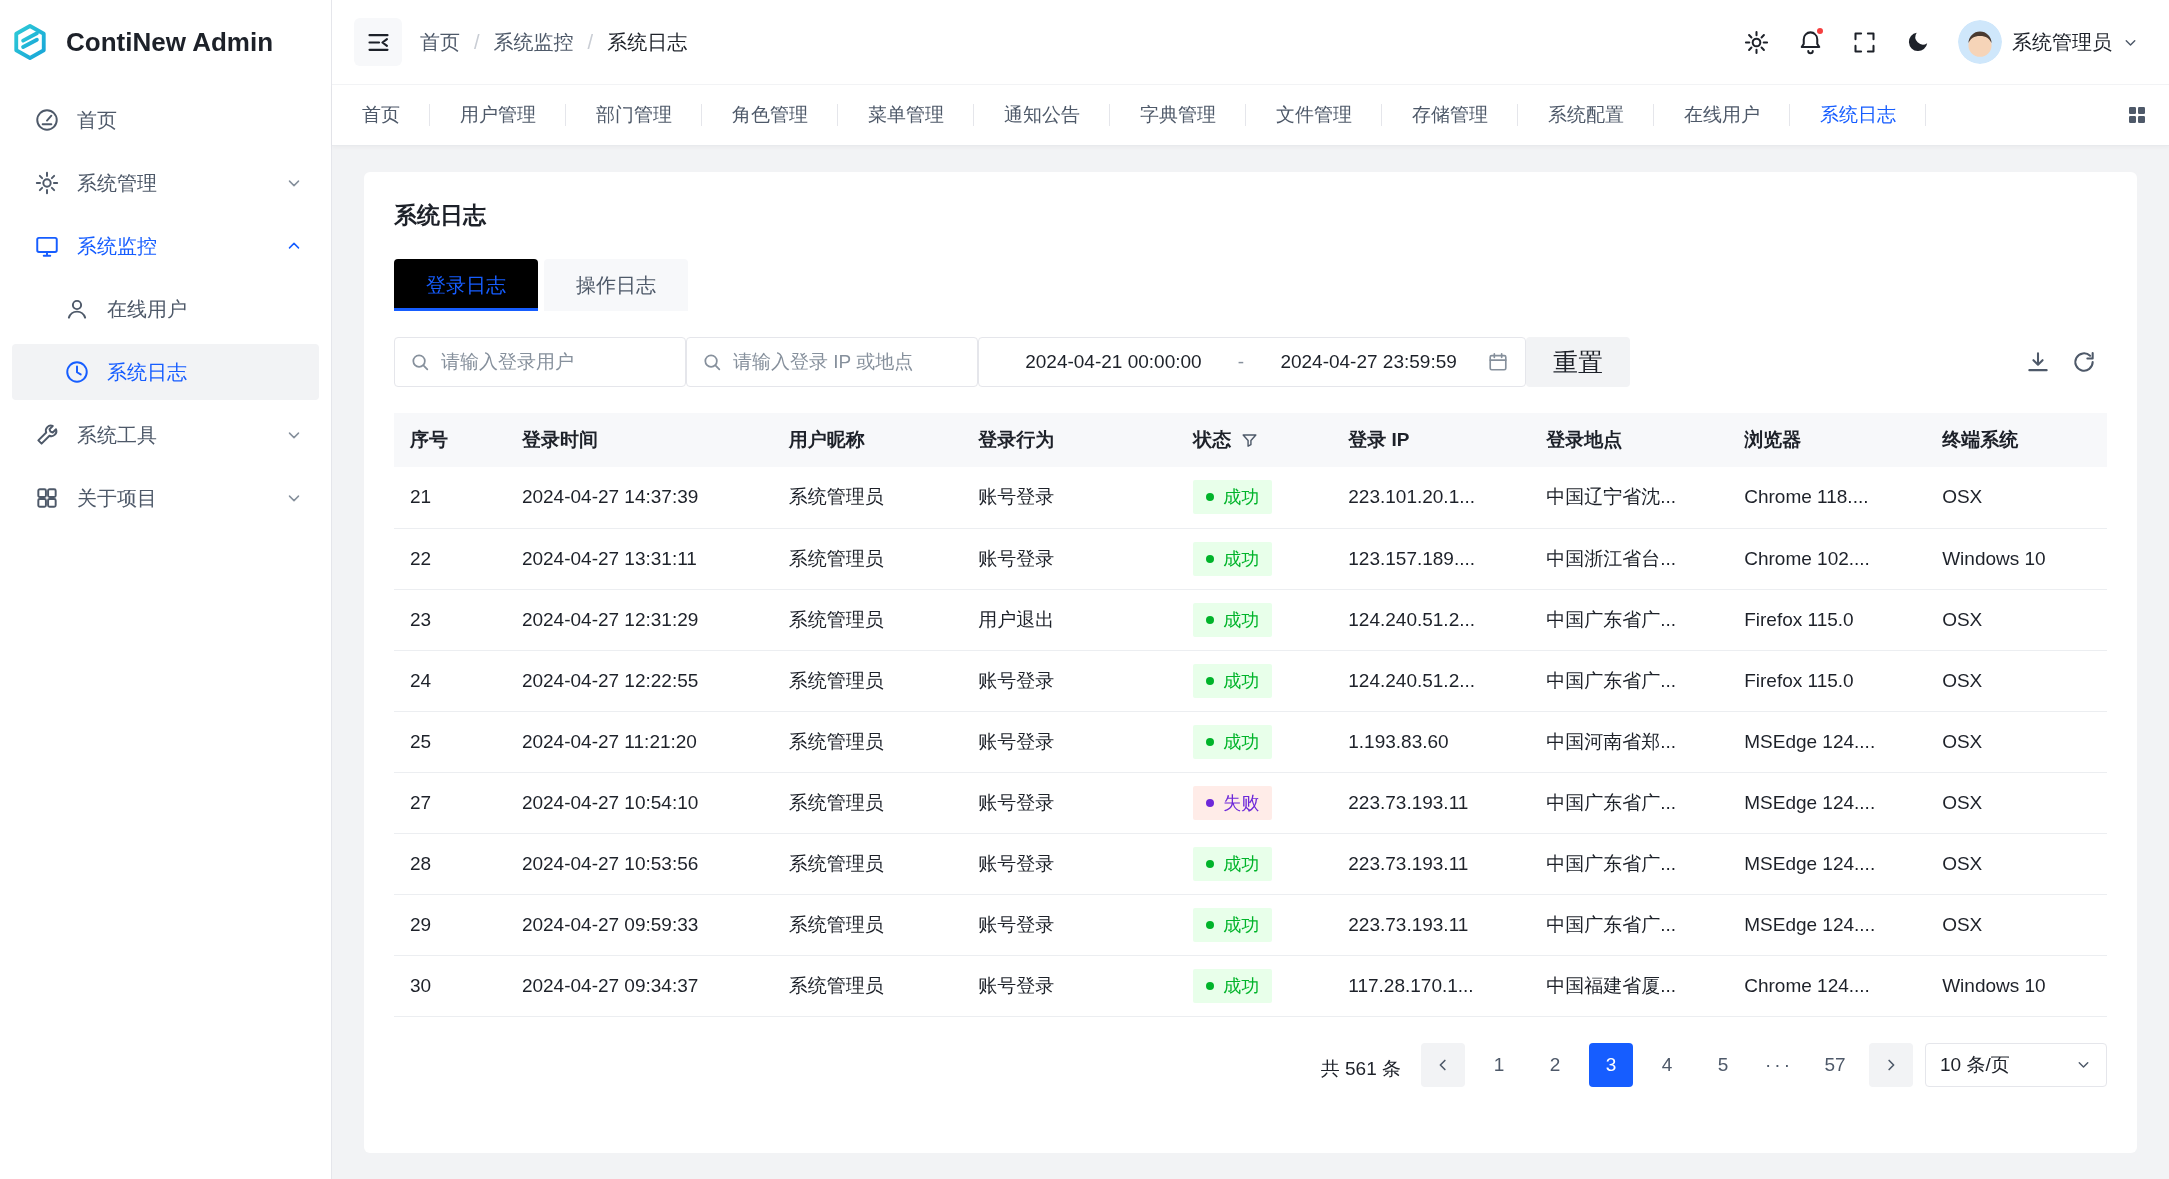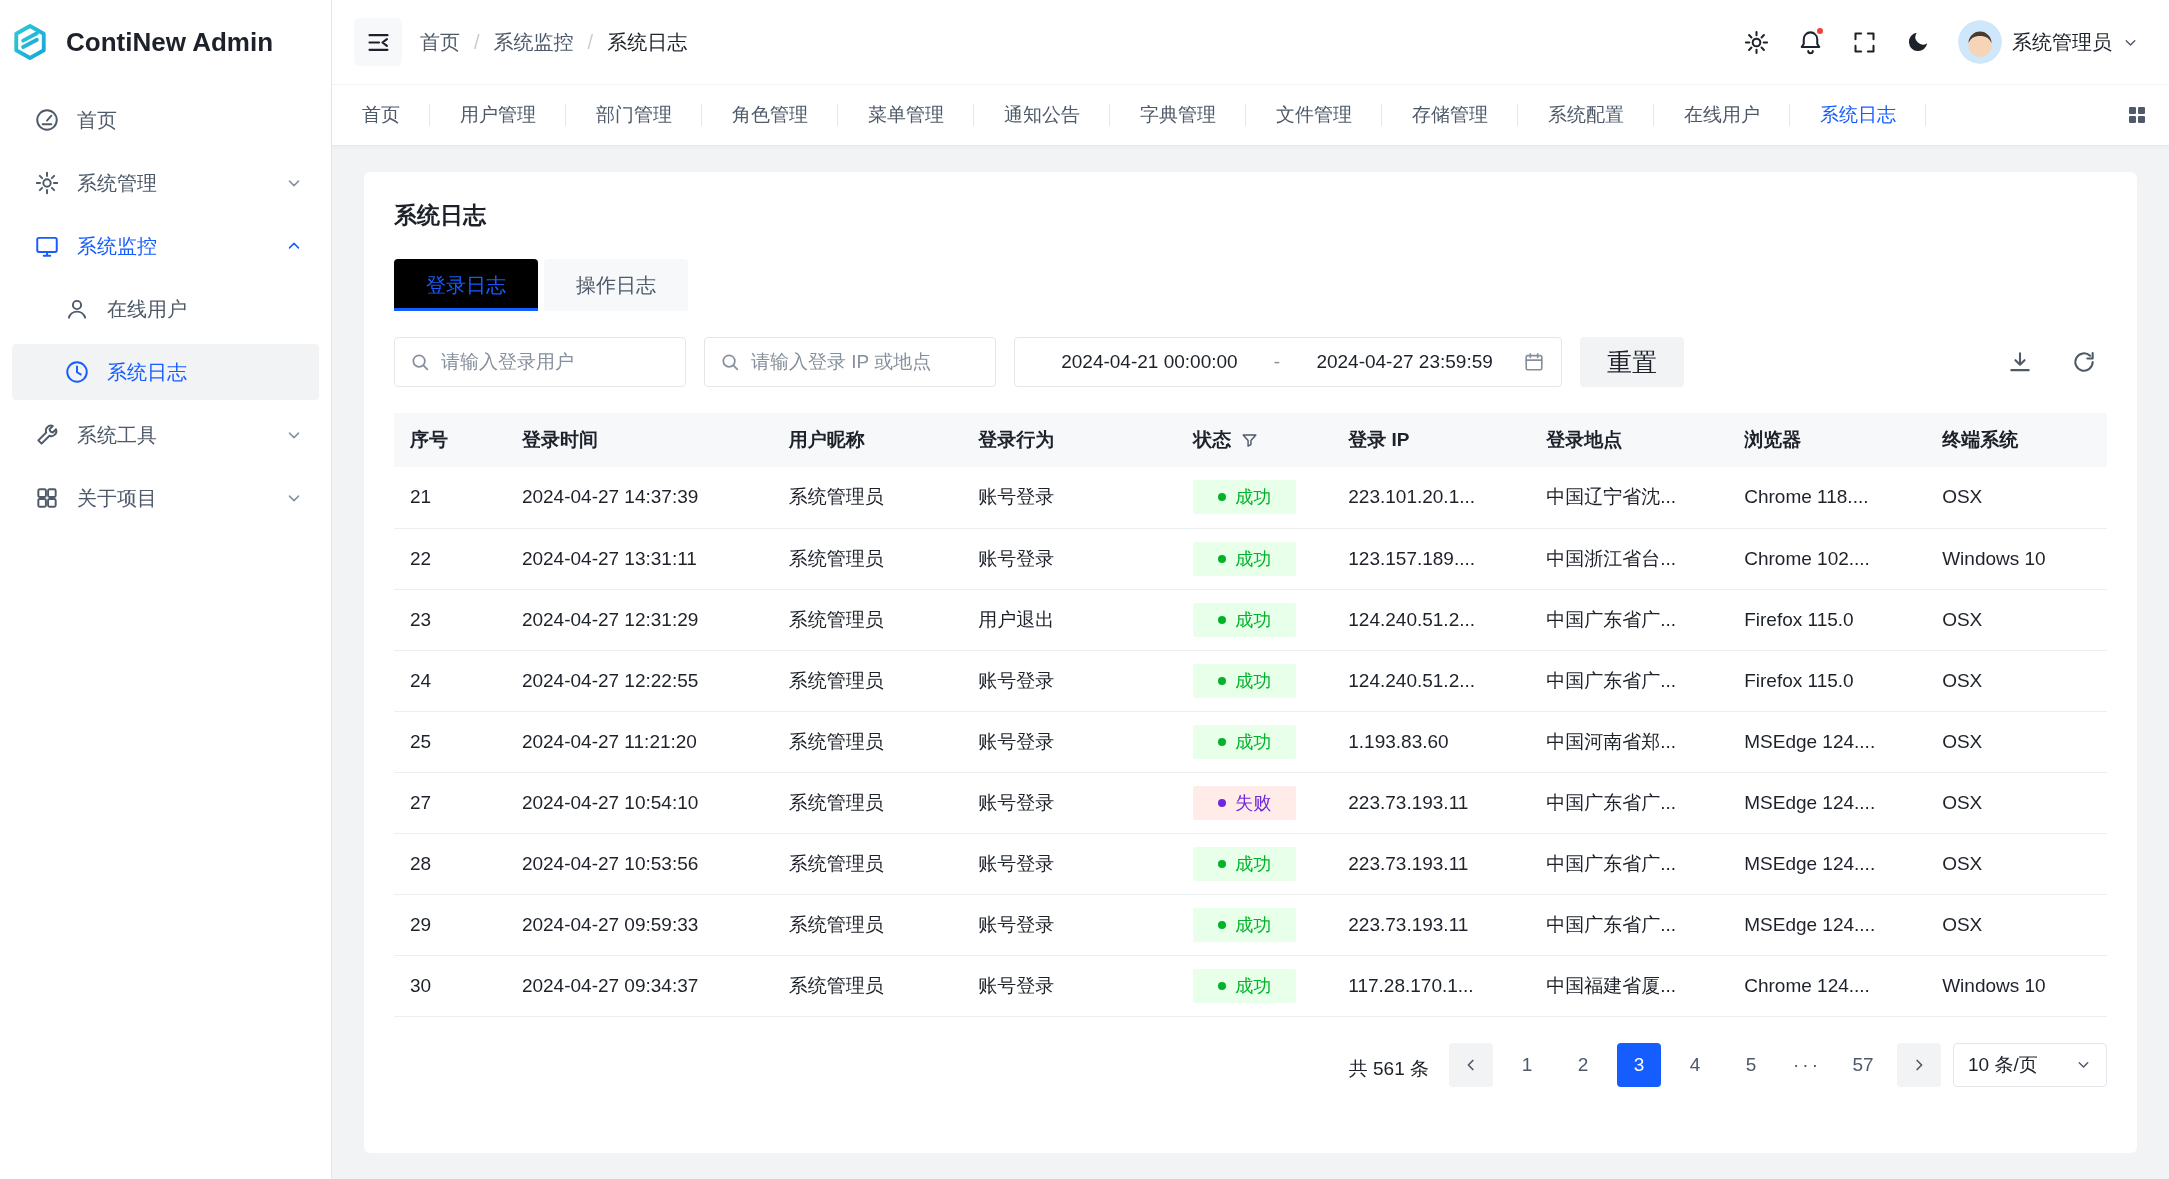--- a/index.html
+++ b/index.html
@@ -60,21 +60,21 @@
   
   .content { flex: 1; padding: 26px 32px; overflow: hidden; }
   .card { background: #fff; border-radius: 6px; height: 100%; padding: 28px 30px; }
   .page-title { font-size: 23px; font-weight: 600; color: #1d2129; margin-bottom: 28px; }
 
   .card-tabs { display: flex; gap: 6px; margin-bottom: 26px; }
   .card-tab { height: 52px; padding: 0 32px; display: flex; align-items: center; font-size: 20px;
     color: #4e5969; background: #f7f8fa; border-radius: 4px 4px 0 0; cursor: pointer; }
   .card-tab.active { background: #000000; color: #165dff; box-shadow: inset 0 -3px 0 #165dff; }
 
-  .filters { display: flex; align-items: center; gap: 18px; margin-bottom: 26px; }
+  .filters { display: flex; align-items: center; margin-bottom: 26px; }
   .search-box { width: 292px; height: 50px; background: #fff; border: 1px solid #e5e6eb; border-radius: 4px;
     display: flex; align-items: center; gap: 10px; padding: 0 14px; }
   .search-box svg { color: #86909c; flex-shrink: 0; }
   .search-box input { flex: 1; min-width: 0; border: none; outline: none; background: transparent;
     font-size: 19px; font-family: inherit; color: #1d2129; }
   .search-box input::placeholder { color: #86909c; }
   .date-range { width: 548px; height: 50px; background: #fff; border: 1px solid #e5e6eb; border-radius: 4px;
     display: flex; align-items: center; padding: 0 16px; font-size: 19px; color: #1d2129; cursor: pointer; }
   .date-range .dr-val { flex: 1; text-align: center; white-space: nowrap; }
   .date-range .dr-sep { color: #86909c; padding: 0 6px; }
@@ -85,37 +85,37 @@
   .tool-btn { width: 46px; height: 46px; border: none; background: transparent; border-radius: 4px;
     color: #4e5969; display: flex; align-items: center; justify-content: center; cursor: pointer; }
 
   .log-table { width: 100%; border-collapse: collapse; table-layout: fixed; }
   .log-table th { background: #f7f8fa; height: 54px; padding: 0 16px; text-align: left;
     font-size: 19px; font-weight: 600; color: #1d2129; white-space: nowrap; }
   .log-table .th-inner { display: flex; align-items: center; gap: 9px; }
   .log-table .th-inner svg { color: #4e5969; cursor: pointer; }
   .log-table td { height: 61px; padding: 0 16px; border-bottom: 1px solid #eceef1;
     font-size: 19px; color: #1d2129; white-space: nowrap; overflow: hidden; }
-  .badge { display: inline-flex; align-items: center; gap: 9px; height: 34px; padding: 0 25px;
+  .badge { display: inline-flex; align-items: center; gap: 9px; height: 34px; padding: 0 13px;
     border-radius: 2px; font-size: 18px; justify-content: center; }
   .badge .dot { width: 8px; height: 8px; border-radius: 50%; background: currentColor; }
   .badge.success { background: #e8ffea; color: #00b42a; }
   .badge.danger  { background: #ffece8; color: #6d28d9; }
 
   .pagination { display: flex; align-items: center; justify-content: flex-end; gap: 12px;
     margin-top: 26px; font-size: 19px; color: #1d2129; }
   .page-total { margin-right: 8px; white-space: nowrap; margin-top: 8px; }
   .page-btn { min-width: 44px; height: 44px; border: none; border-radius: 4px; background: transparent;
     color: #4e5969; font-size: 19px; font-family: inherit; display: flex; align-items: center;
     justify-content: center; cursor: pointer; }
   .page-btn.nav { background: #f2f3f5; }
   .page-btn.active { background: #165dff; color: #fff; }
   #page-numbers { display: flex; gap: 12px; }
   .page-ellipsis { min-width: 44px; text-align: center; color: #4e5969; letter-spacing: 3px; cursor: pointer; }
-  .page-size { width: 154px; height: 44px; background: #fff; border: 1px solid #e5e6eb; border-radius: 4px;
+  .page-size { width: 182px; height: 44px; background: #fff; border: 1px solid #e5e6eb; border-radius: 4px;
     display: flex; align-items: center; justify-content: space-between; padding: 0 14px;
     font-size: 19px; color: #1d2129; cursor: pointer; }
   .page-size svg { color: #4e5969; }
 </style>
 </head>
 <body>
 
 <div class="app">
 
   <aside class="sidebar">

